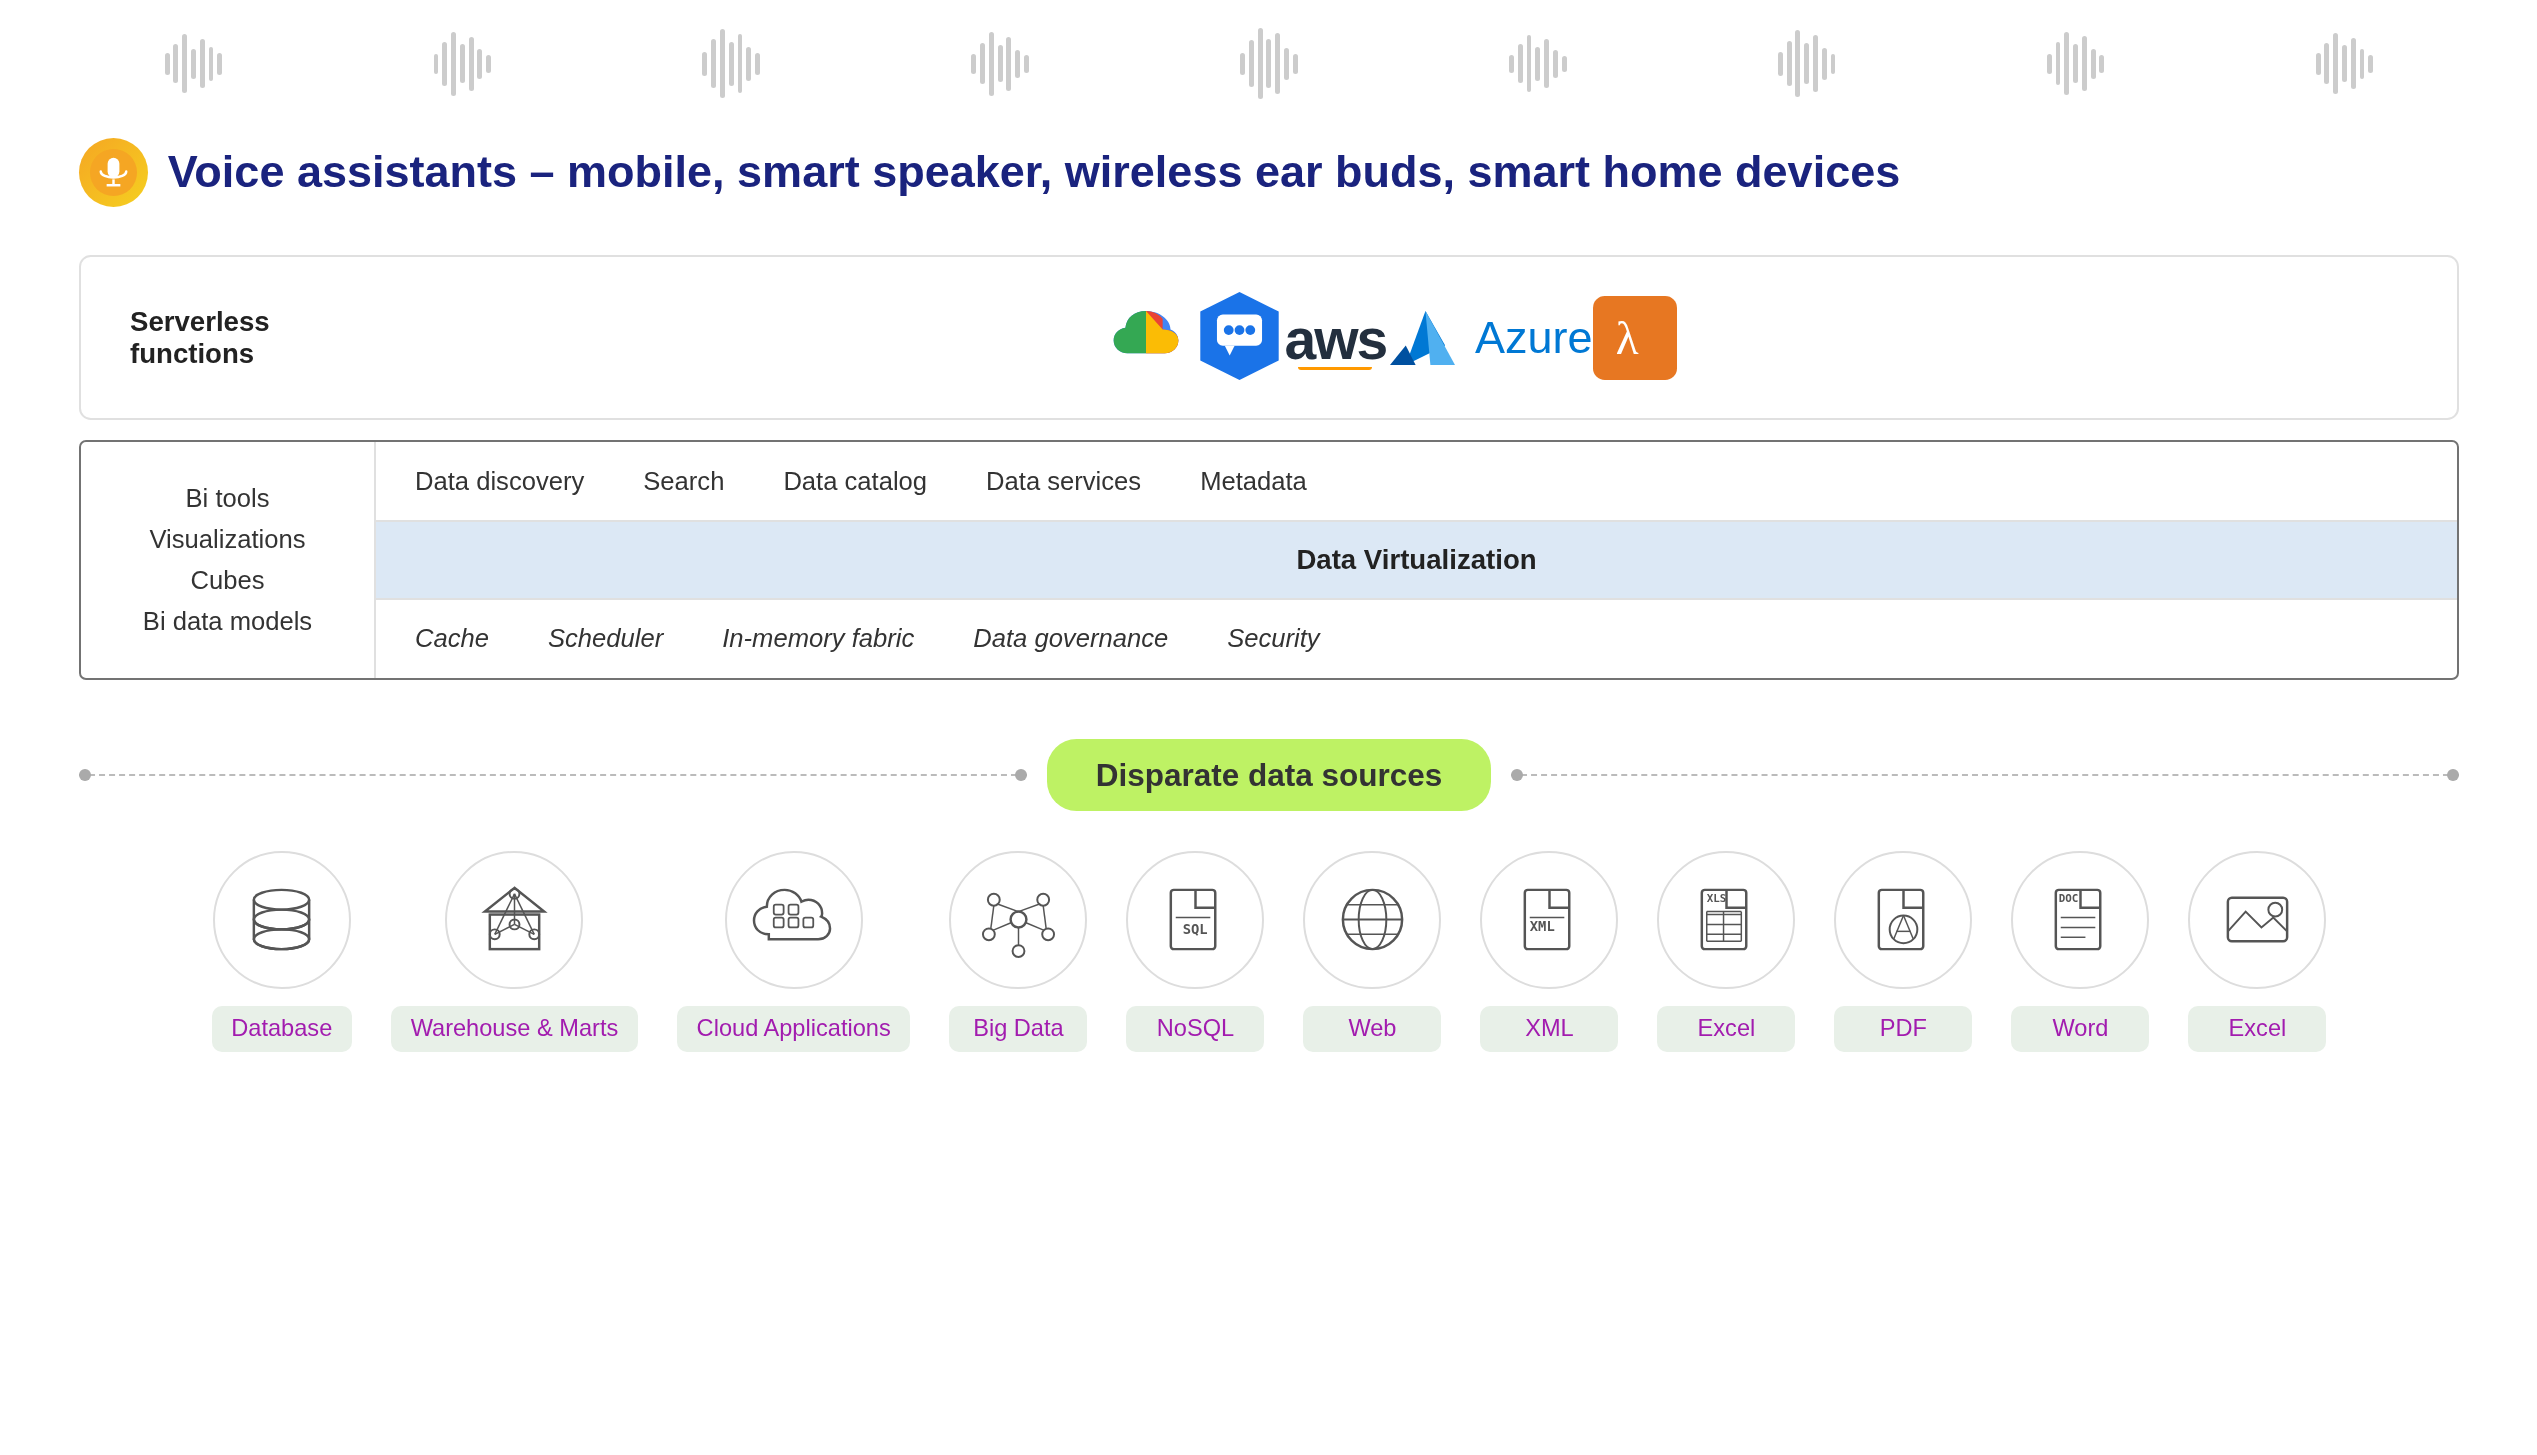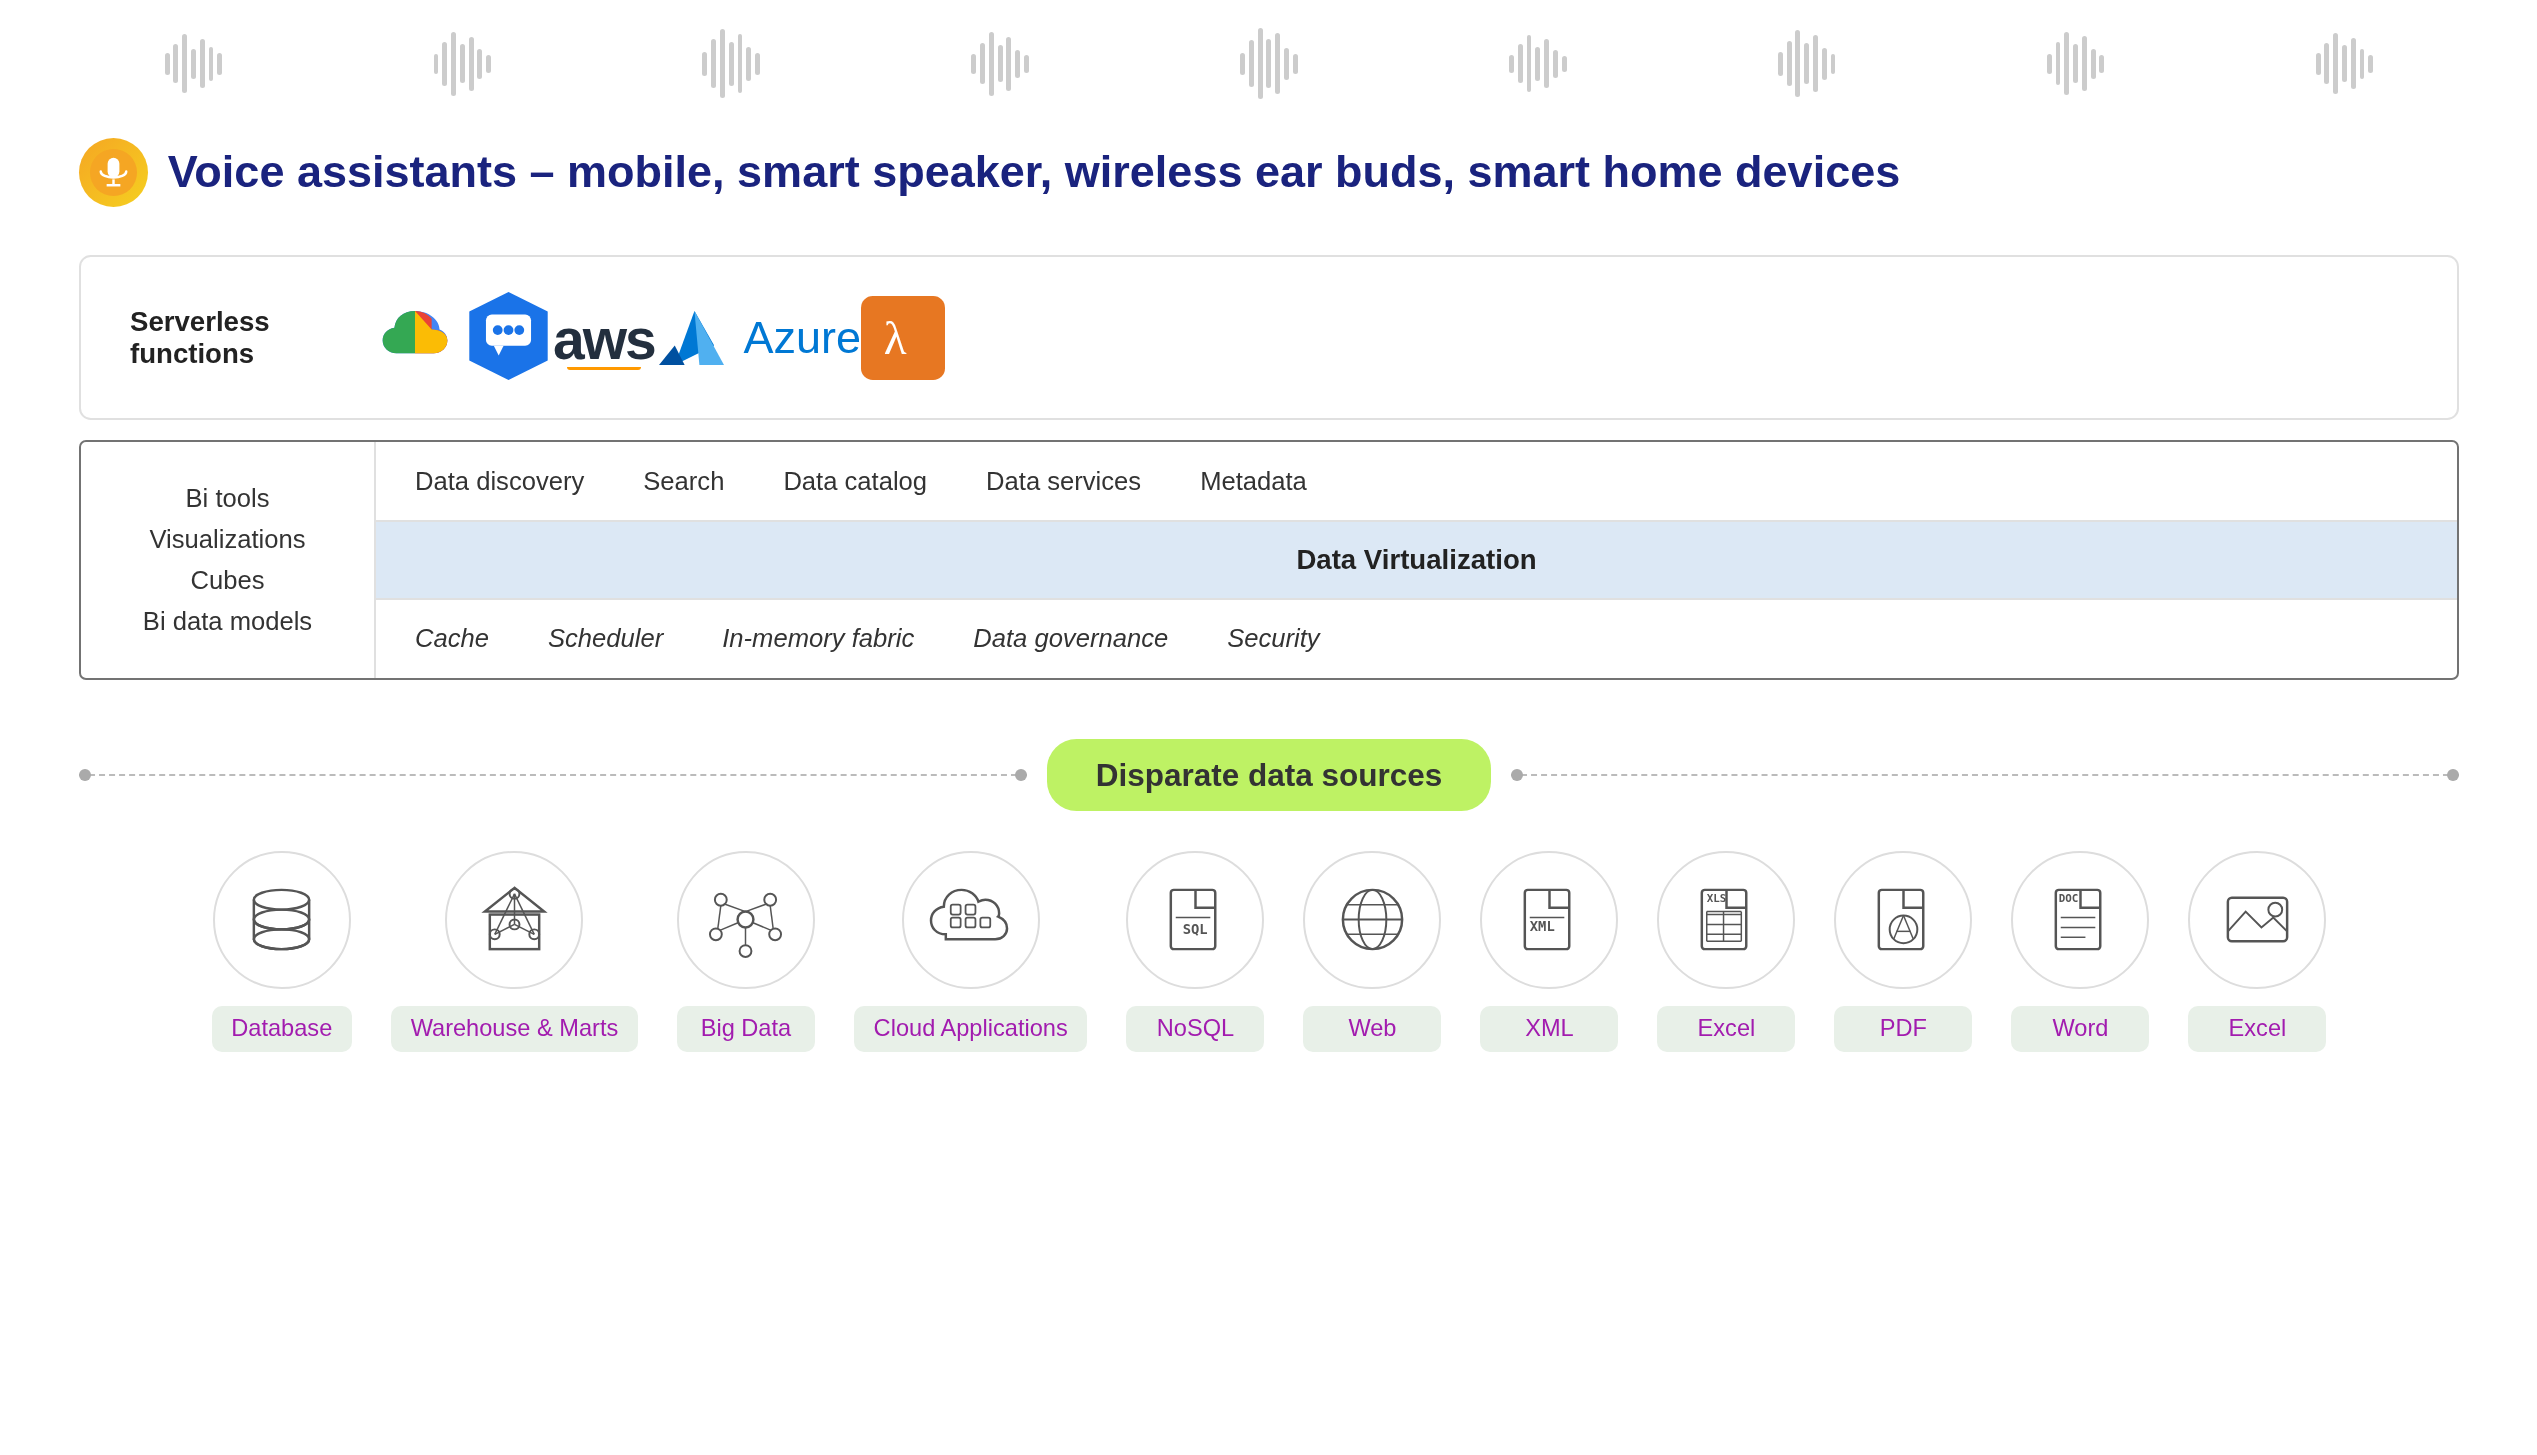--- a/index.html
+++ b/index.html
@@ -67,20 +67,21 @@
     .serverless-label {
       font-size: 27.6px;
       font-weight: 700;
       color: #222;
       min-width: 157px;
     }
     .cloud-icons {
       display: flex;
       align-items: center;
       flex: 1;
+      justify-content: center;
     }
 
     
     .middle-section {
       margin: 9.8px 79px 29.5px;
       display: flex;
       border: 2px solid #737373;
       border-radius: 7px;
       overflow: hidden;
     }
@@ -423,20 +424,35 @@
         <circle cx="60" cy="55" r="5" fill="none" stroke="#555" stroke-width="2"></circle>
         <circle cx="40" cy="45" r="5" fill="none" stroke="#555" stroke-width="2"></circle>
         <line x1="40" y1="14" x2="20" y2="55" stroke="#555" stroke-width="1.5"></line>
         <line x1="40" y1="14" x2="40" y2="45" stroke="#555" stroke-width="1.5"></line>
         <line x1="40" y1="14" x2="60" y2="55" stroke="#555" stroke-width="1.5"></line>
         <line x1="20" y1="55" x2="40" y2="45" stroke="#555" stroke-width="1.5"></line>
         <line x1="60" y1="55" x2="40" y2="45" stroke="#555" stroke-width="1.5"></line>
       </svg>
     </div>
     <div class="data-source-label">Warehouse &amp; Marts</div>
+  </div>
+
+  <div class="data-source-item">
+    <div class="data-source-icon">
+      <svg width="89" height="79" viewBox="0 0 90 80">
+        <path d="M20,55 C10,55 5,48 5,41 C5,34 10,28 18,27 C18,17 26,10 36,10 C44,10 51,15 53,22 C55,21 57,20 60,20 C68,20 74,26 74,34 C74,35 74,36 73,37 C78,39 82,43 82,49 C82,55 77,60 70,60 L20,60 Z" fill="none" stroke="#555" stroke-width="2.5"></path>
+
+        <rect x="25" y="38" width="10" height="10" rx="2" fill="none" stroke="#555" stroke-width="1.8"></rect>
+        <rect x="40" y="38" width="10" height="10" rx="2" fill="none" stroke="#555" stroke-width="1.8"></rect>
+        <rect x="55" y="38" width="10" height="10" rx="2" fill="none" stroke="#555" stroke-width="1.8"></rect>
+        <rect x="25" y="25" width="10" height="10" rx="2" fill="none" stroke="#555" stroke-width="1.8"></rect>
+        <rect x="40" y="25" width="10" height="10" rx="2" fill="none" stroke="#555" stroke-width="1.8"></rect>
+      </svg>
+    </div>
+    <div class="data-source-label">Cloud Applications</div>
   </div>
 
   <div class="data-source-item">
     <div class="data-source-icon">
       <svg width="79" height="79" viewBox="0 0 80 80">
 
         <circle cx="40" cy="40" r="8" fill="none" stroke="#555" stroke-width="2.5"></circle>
         <circle cx="15" cy="20" r="6" fill="none" stroke="#555" stroke-width="2"></circle>
         <circle cx="65" cy="20" r="6" fill="none" stroke="#555" stroke-width="2"></circle>
         <circle cx="10" cy="55" r="6" fill="none" stroke="#555" stroke-width="2"></circle>
@@ -449,35 +465,20 @@
         <line x1="40" y1="48" x2="40" y2="66" stroke="#555" stroke-width="1.5"></line>
         <line x1="15" y1="26" x2="12" y2="49" stroke="#555" stroke-width="1.5"></line>
         <line x1="65" y1="26" x2="68" y2="49" stroke="#555" stroke-width="1.5"></line>
       </svg>
     </div>
     <div class="data-source-label">Big Data</div>
   </div>
 
   <div class="data-source-item">
     <div class="data-source-icon">
-      <svg width="89" height="79" viewBox="0 0 90 80">
-        <path d="M20,55 C10,55 5,48 5,41 C5,34 10,28 18,27 C18,17 26,10 36,10 C44,10 51,15 53,22 C55,21 57,20 60,20 C68,20 74,26 74,34 C74,35 74,36 73,37 C78,39 82,43 82,49 C82,55 77,60 70,60 L20,60 Z" fill="none" stroke="#555" stroke-width="2.5"></path>
-
-        <rect x="25" y="38" width="10" height="10" rx="2" fill="none" stroke="#555" stroke-width="1.8"></rect>
-        <rect x="40" y="38" width="10" height="10" rx="2" fill="none" stroke="#555" stroke-width="1.8"></rect>
-        <rect x="55" y="38" width="10" height="10" rx="2" fill="none" stroke="#555" stroke-width="1.8"></rect>
-        <rect x="25" y="25" width="10" height="10" rx="2" fill="none" stroke="#555" stroke-width="1.8"></rect>
-        <rect x="40" y="25" width="10" height="10" rx="2" fill="none" stroke="#555" stroke-width="1.8"></rect>
-      </svg>
-    </div>
-    <div class="data-source-label">Cloud Applications</div>
-  </div>
-
-  <div class="data-source-item">
-    <div class="data-source-icon">
       <svg width="79" height="79" viewBox="0 0 80 80">
 
         <rect x="15" y="10" width="45" height="60" rx="3" fill="none" stroke="#555" stroke-width="2.5"></rect>
         <path d="M40,10 L40,28 L60,28" fill="none" stroke="#555" stroke-width="2.5"></path>
         <line x1="20" y1="38" x2="55" y2="38" stroke="#555" stroke-width="1.5"></line>
         <text x="27" y="55" font-size="14" fill="#555" font-family="monospace" font-weight="bold">SQL</text>
       </svg>
     </div>
     <div class="data-source-label">NoSQL</div>
   </div>

